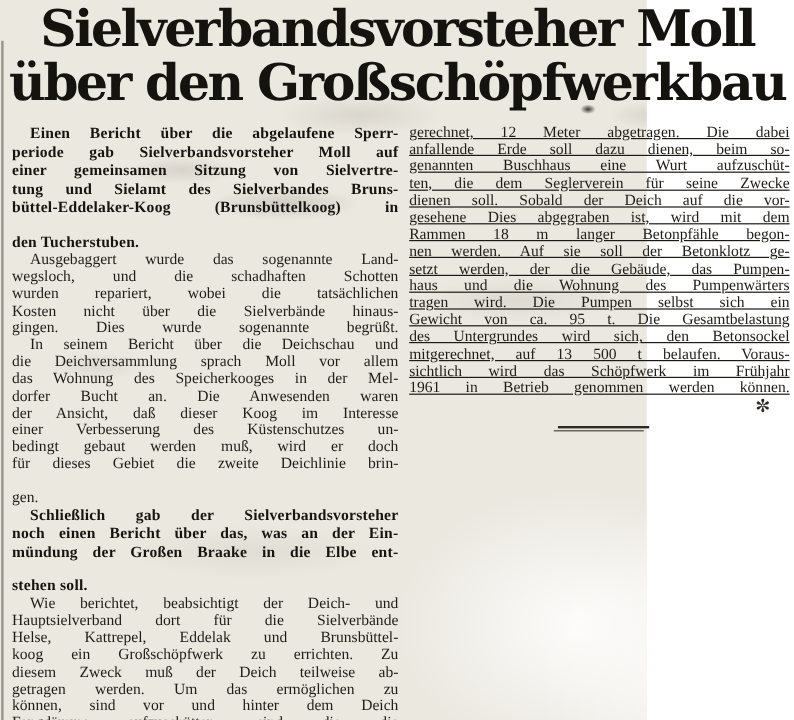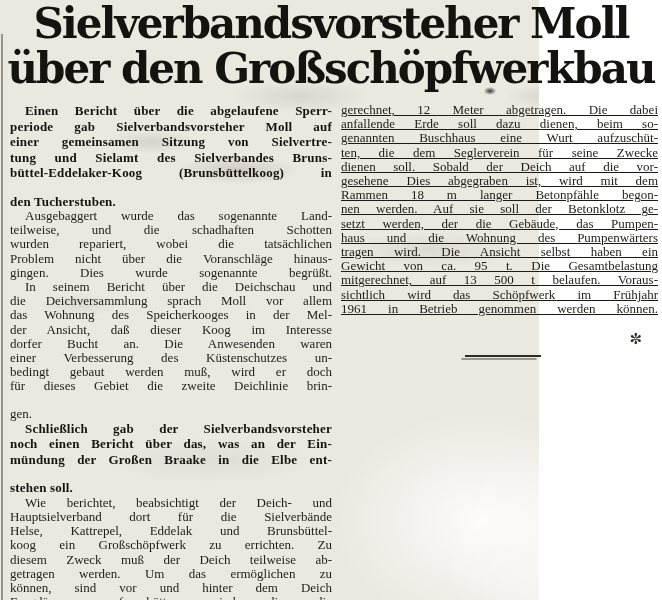--- a/index.html
+++ b/index.html
@@ -81,29 +81,29 @@
   </h1>
 
   <div class="col col-left" id="col-left">
       <div class="line bold indent">Einen Bericht über die abgelaufene Sperr-</div>
       <div class="line bold">periode gab Sielverbandsvorsteher Moll auf</div>
       <div class="line bold">einer gemeinsamen Sitzung von Sielvertre-</div>
       <div class="line bold">tung und Sielamt des Sielverbandes Bruns-</div>
       <div class="line bold">büttel-Eddelaker-Koog (Brunsbüttelkoog) in</div>
       <div class="line bold flush">den Tucherstuben.</div>
       <div class="line indent">Ausgebaggert wurde das sogenannte Land-</div>
-      <div class="line">teilweise, und die schadhaften Schotten</div>
+      <div class="line">wegsloch, und die schadhaften Schotten</div>
       <div class="line">wurden repariert, wobei die tatsächlichen</div>
-      <div class="line">Problem nicht über die Voranschläge hinaus-</div>
+      <div class="line">Kosten nicht über die Sielverbände hinaus-</div>
       <div class="line">gingen. Dies wurde sogenannte begrüßt.</div>
       <div class="line indent">In seinem Bericht über die Deichschau und</div>
       <div class="line">die Deichversammlung sprach Moll vor allem</div>
       <div class="line">das Wohnung des Speicherkooges in der Mel-</div>
+      <div class="line">dorfer Bucht an.  Die Anwesenden waren</div>
       <div class="line">der Ansicht, daß dieser Koog im Interesse</div>
-      <div class="line">dorfer Bucht an.  Die Anwesenden waren</div>
       <div class="line">einer Verbesserung des Küstenschutzes un-</div>
       <div class="line">bedingt gebaut werden muß, wird er doch</div>
       <div class="line">für dieses Gebiet die zweite Deichlinie brin-</div>
       <div class="line flush">gen.</div>
       <div class="line bold indent">Schließlich gab der Sielverbandsvorsteher</div>
       <div class="line bold">noch einen Bericht über das, was an der Ein-</div>
       <div class="line bold">mündung der Großen Braake in die Elbe ent-</div>
       <div class="line bold flush">stehen soll.</div>
       <div class="line indent">Wie berichtet, beabsichtigt der Deich- und</div>
       <div class="line">Hauptsielverband dort für die Sielverbände</div>
@@ -119,22 +119,23 @@
       <div class="line">gerechnet, 12 Meter abgetragen.  Die dabei</div>
       <div class="line">anfallende Erde soll dazu dienen, beim so-</div>
       <div class="line">genannten Buschhaus eine Wurt aufzuschüt-</div>
       <div class="line">ten, die dem Seglerverein für seine Zwecke</div>
       <div class="line">dienen soll.  Sobald der Deich auf die vor-</div>
       <div class="line">gesehene Dies abgegraben ist, wird mit dem</div>
       <div class="line">Rammen 18 m langer Betonpfähle begon-</div>
       <div class="line">nen werden. Auf sie soll der Betonklotz ge-</div>
       <div class="line">setzt werden, der die Gebäude, das Pumpen-</div>
       <div class="line">haus und die Wohnung des Pumpenwärters</div>
-      <div class="line">tragen wird.  Die Ansicht selbst haben ein</div>
+      <div class="line">tragen wird.  Die Pumpen selbst sich ein</div>
       <div class="line">Gewicht von ca. 95 t. Die Gesamtbelastung</div>
+      <div class="line">des Untergrundes wird sich, den Betonsockel</div>
       <div class="line">mitgerechnet, auf 13 500 t belaufen. Voraus-</div>
       <div class="line">sichtlich wird das Schöpfwerk im Frühjahr</div>
       <div class="line">1961 in Betrieb genommen werden können.</div>
     </div>
 
   <div class="footer">
     <span class="star">✼</span>
     <div class="rule"></div>
   </div>
 

